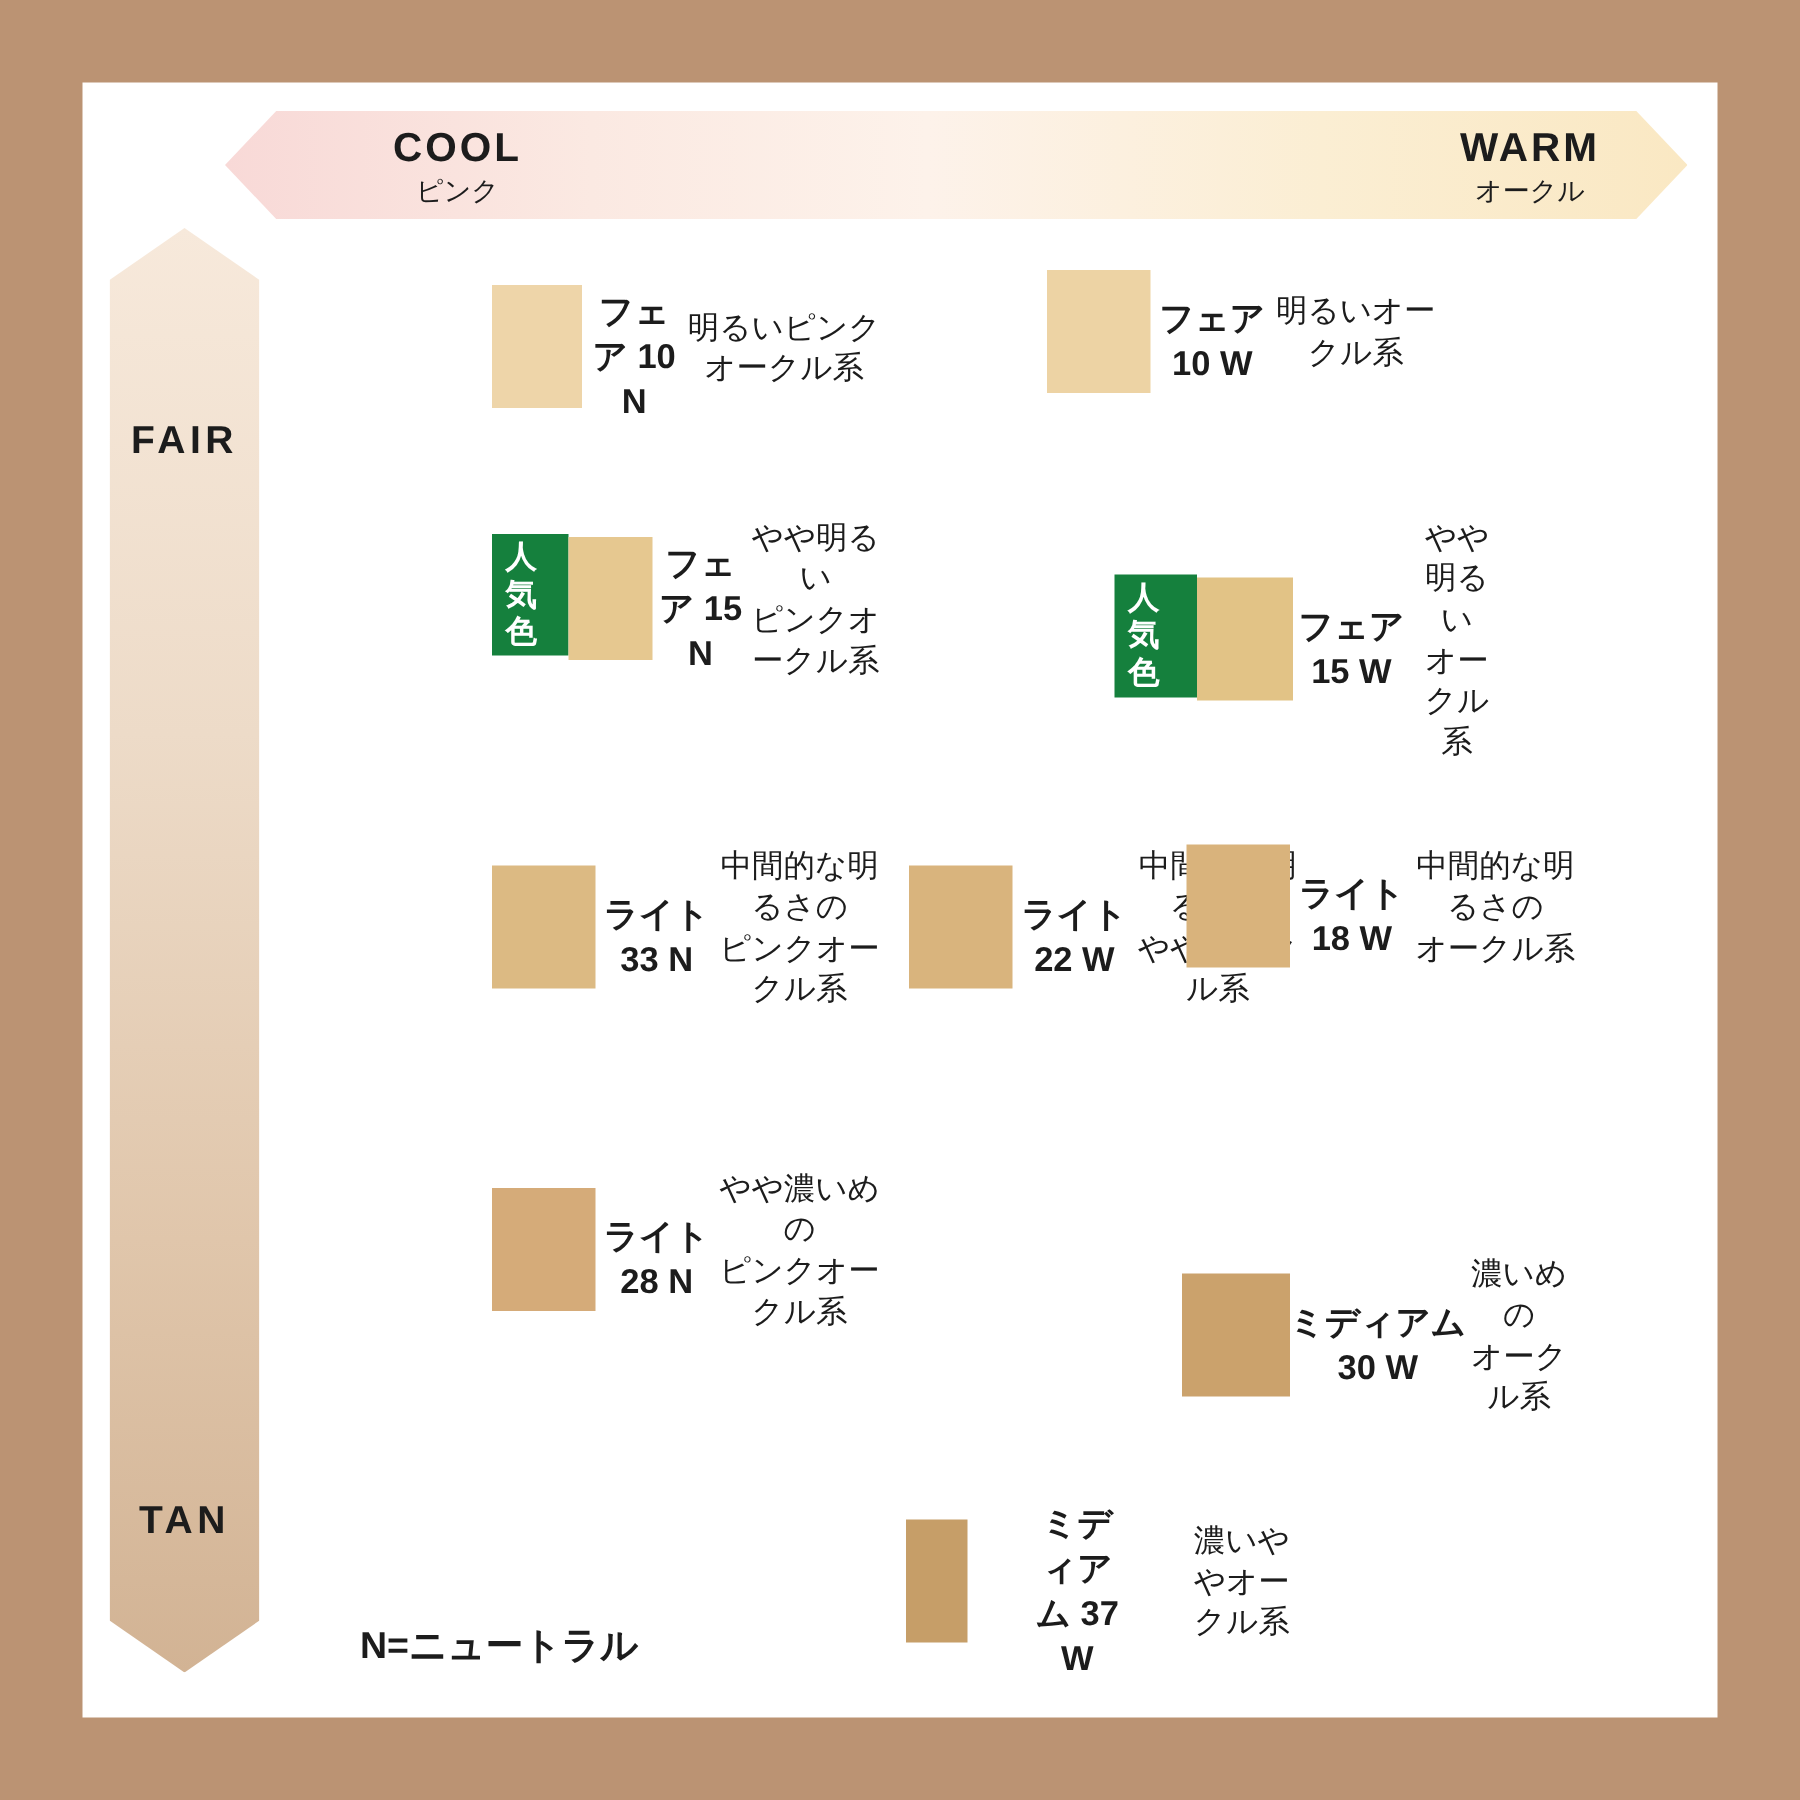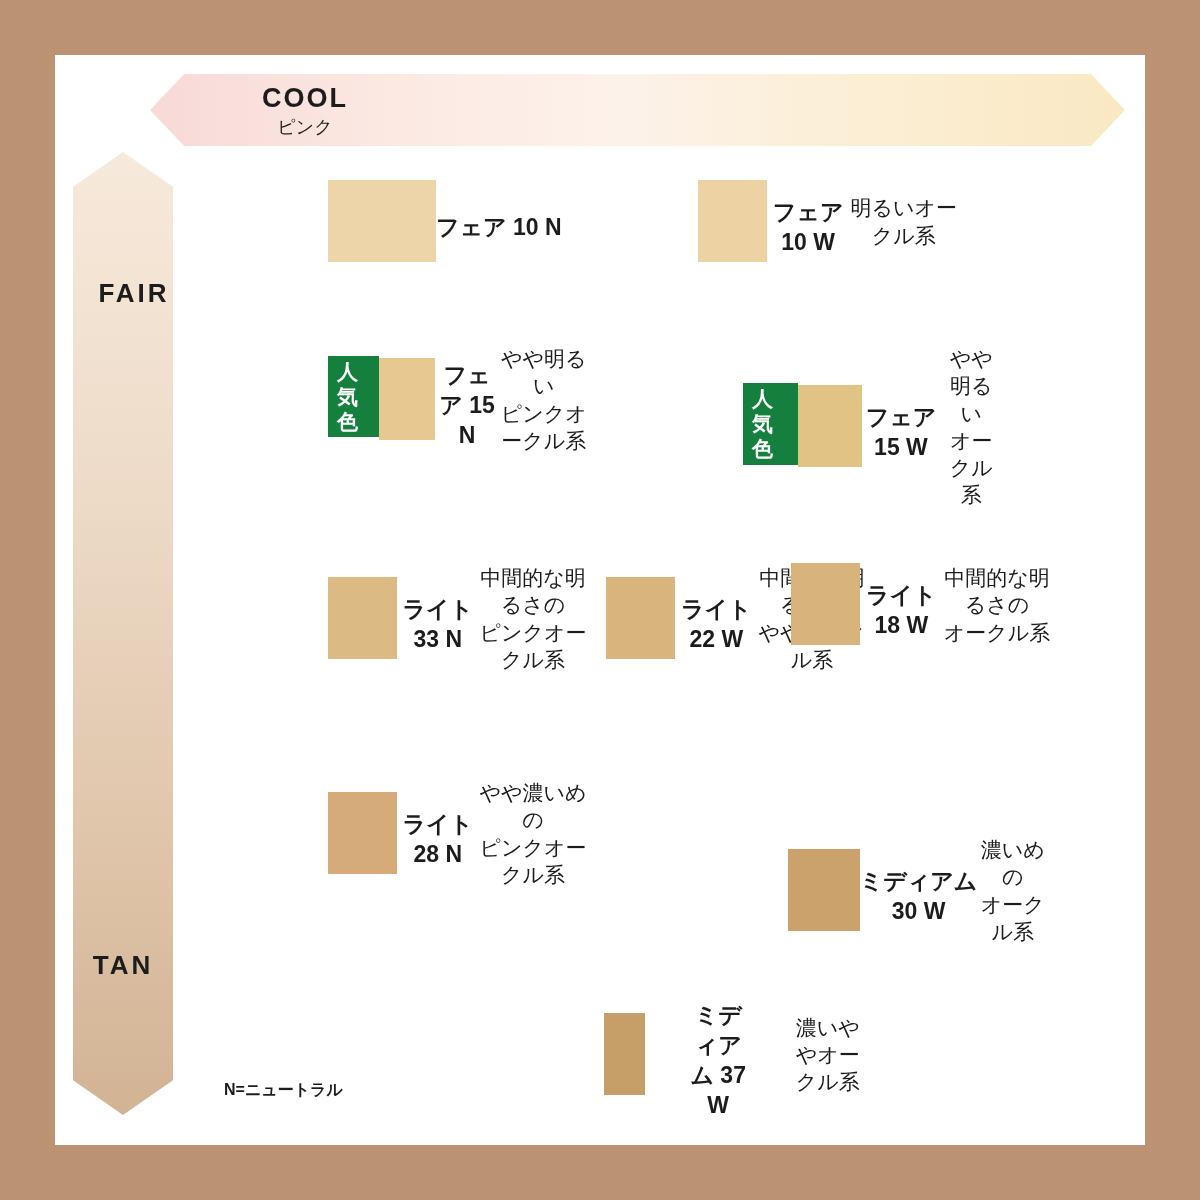--- a/index.html
+++ b/index.html
@@ -26,56 +26,61 @@
   
   .v-arrow{
     position:absolute;left:73px;top:152px;width:100px;height:963px;
     background:linear-gradient(180deg,#f7e9db 0%,#eddbc8 35%,#e0c6ab 70%,#d2b394 100%);
     clip-path:polygon(50% 0,100% 3.6%,100% 96.4%,50% 100%,0 96.4%,0 3.6%);
   }
   .v-arrow .v-label{
     position:absolute;width:100%;text-align:center;
     font-size:26px;font-weight:700;color:#1c1c1c;letter-spacing:3px;
   }
-  .v-label.fair{top:126px;padding-left:11px;}
-  .v-label.tan{top:798px;}
+  .v-label.fair{top:126px;}
+  .v-label.tan{top:846px;}
 
   
   .shade{position:absolute;width:260px;display:flex;flex-direction:row;align-items:center;}
   .swatch{width:108px;height:82px;}
   .badge{
     background:#15803d;color:#ffffff;font-size:21px;font-weight:700;
     padding:3px 9px;margin-bottom:5px;line-height:1.2;
   }
   .shade .name{font-size:23px;font-weight:700;color:#1c1c1c;margin-top:13px;line-height:1.3;text-align:center;}
   .shade .desc{font-size:21px;color:#1c1c1c;line-height:1.3;text-align:center;white-space:pre-line;margin-top:1px;}
 
   
-  .legend{position:absolute;left:224px;top:1078px;font-size:16px;font-weight:700;color:#1c1c1c;line-height:1.55;}
+  .legend{position:absolute;left:240px;top:1078px;font-size:25px;font-weight:700;color:#1c1c1c;line-height:1.55;}
 </style>
 </head>
 <body>
 
 <div class="canvas">
   <div class="panel"></div>
 
   <div class="h-arrow"></div>
   <div class="axis-label-stack cool-stack">
     <span class="main">COOL</span>
     <span class="sub">ピンク</span>
   </div>
+  <div class="axis-label-stack warm-stack">
+    <span class="main">WARM</span>
+    <span class="sub">オークル</span>
+  </div>
 
   <div class="v-arrow">
     <div class="v-label fair">FAIR</div>
     <div class="v-label tan">TAN</div>
   </div>
 
   <div class="shade" style="left:328px;top:180px;">
     <div class="swatch" style="background: rgb(238, 213, 169);"></div>
     <div class="name">フェア 10 N</div>
+    <div class="desc">明るいピンクオークル系</div>
   </div>
 
   <div class="shade" style="left:698px;top:180px;">
     <div class="swatch" style="background: rgb(237, 211, 164);"></div>
     <div class="name">フェア 10 W</div>
     <div class="desc">明るいオークル系</div>
   </div>
 
   <div class="shade" style="left:328px;top:344px;">
     <div class="badge">人気色</div>

